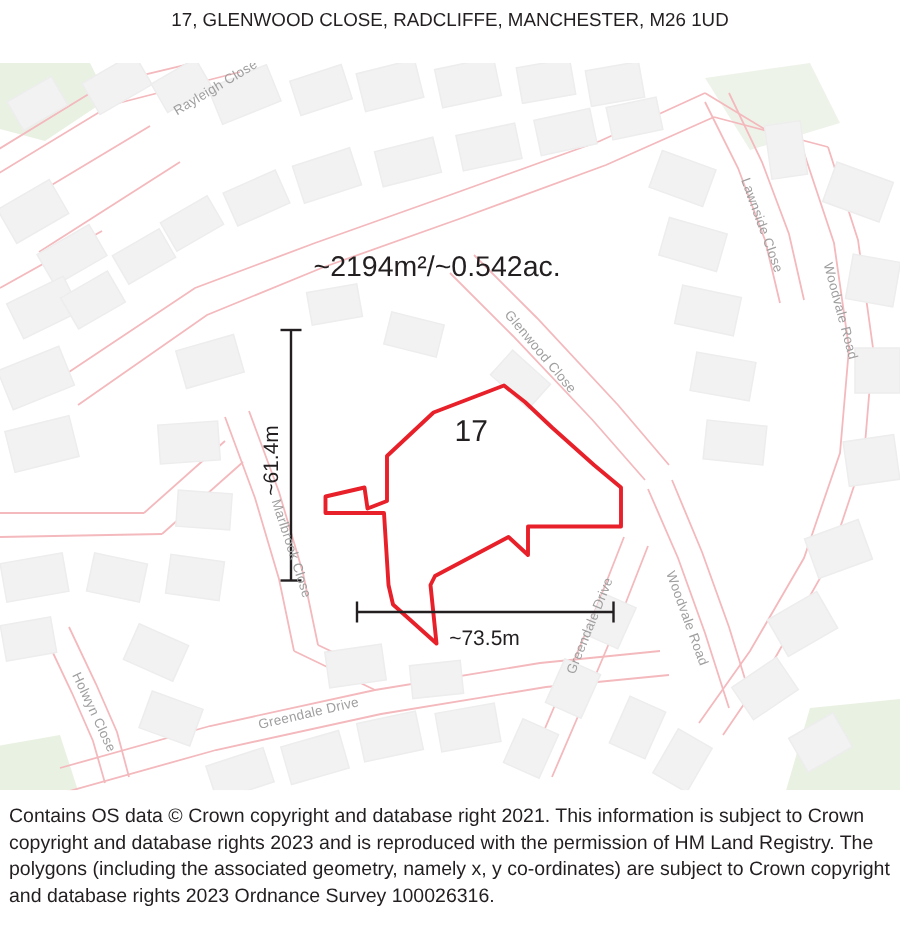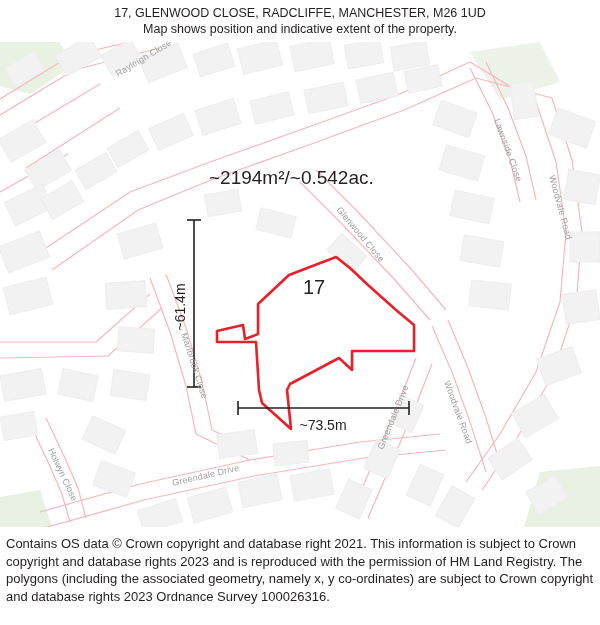--- a/index.html
+++ b/index.html
@@ -92,21 +92,20 @@
     color: #231f20;
   }
 </style>
 </head>
 <body>
 
 <div id="page">
 
   <div class="header">
     <div class="title">17, GLENWOOD CLOSE, RADCLIFFE, MANCHESTER, M26 1UD</div>
-    <div class="subtitle">Map shows position and indicative extent of the property.</div>
   </div>
 
   <div class="map-wrap">
     <svg class="map-svg" width="600" height="485" viewBox="0 0 600 485" xmlns="http://www.w3.org/2000/svg">
 
       <rect x="0" y="0" width="600" height="485" fill="#ffffff"></rect>
 
       <g>
         <path d="M0,0 L60,0 L72,24 L30,52 L0,44 Z" fill="#e9f1e3"></path>
         <path d="M540,430 L600,424 L600,485 L524,485 Z" fill="#e9f1e3"></path>

